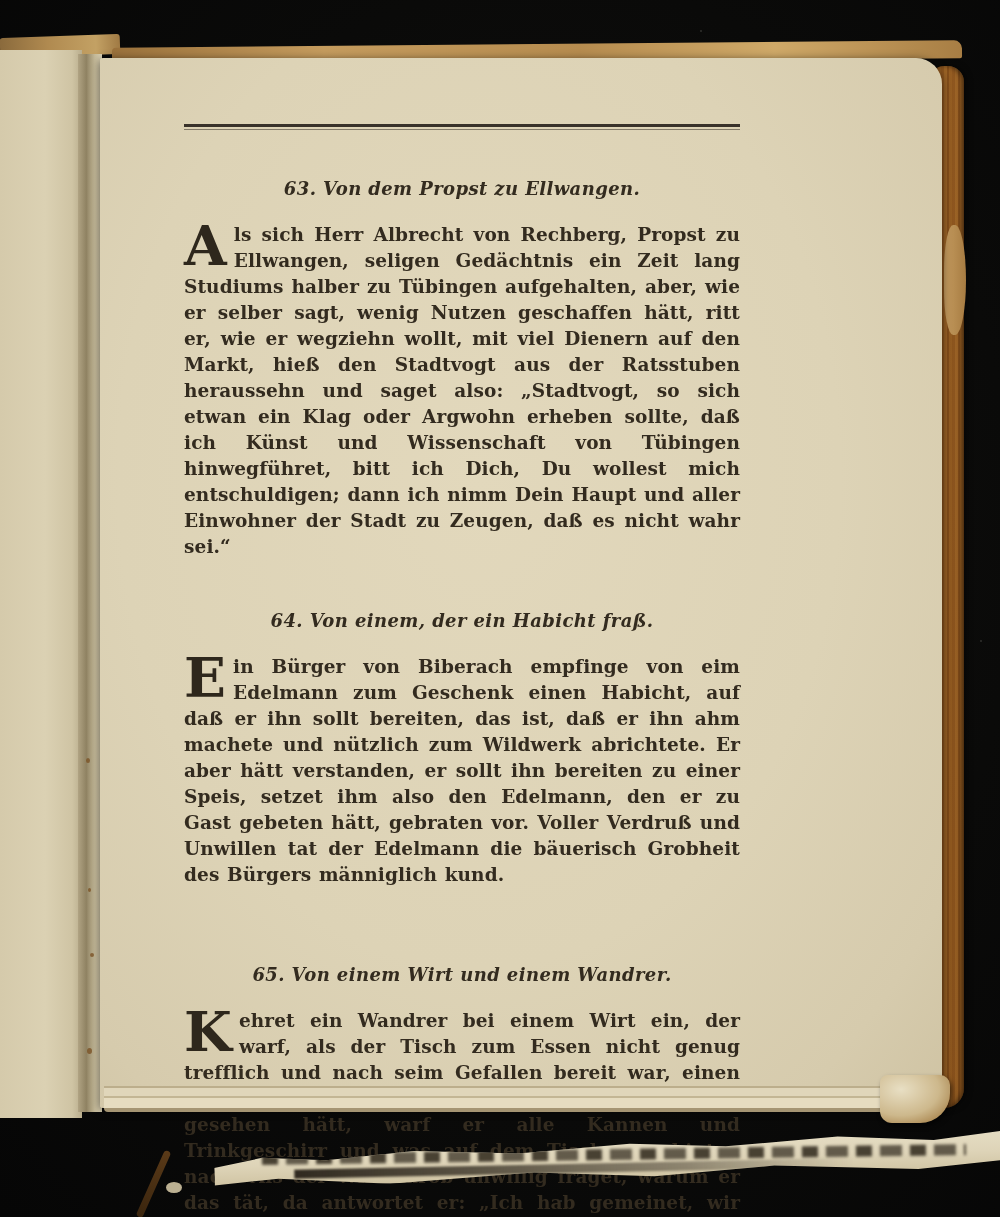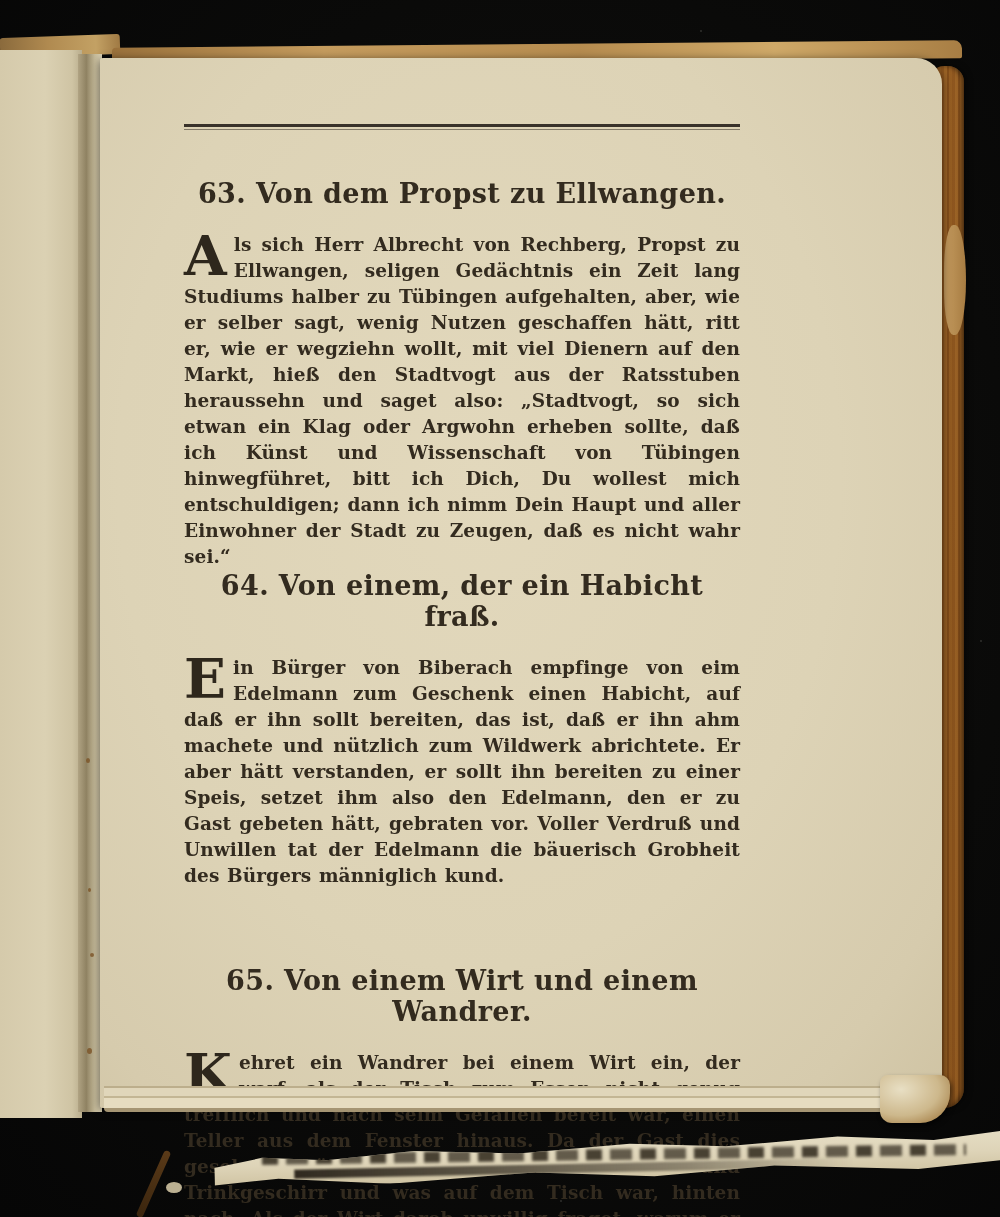--- a/index.html
+++ b/index.html
@@ -111,25 +111,26 @@
     position:absolute;left:84px;top:66px;width:556px;
     color:#342c20;
   }
   .header-rule{
     height:7px;width:100%;
     background:
       linear-gradient(180deg,#39322a 0 3px,rgba(0,0,0,0) 3px 5px,rgba(57,50,42,.55) 5px 6px,rgba(0,0,0,0) 6px);
   }
   .section-heading{
     margin:0;text-align:center;
-    font-size:27px;font-weight:bold;letter-spacing:.4px;
+    font-size:18px;font-weight:bold;letter-spacing:.4px;
     color:#332b1f;
+    font-style:italic;
   }
   .h63{margin-top:47px;}
-  .h64{}
+  .h64{margin-top:50px;}
   .h65{margin-top:76px;}
   .para{
     margin:0;margin-top:23px;
     font-size:18.5px;line-height:26px;font-weight:bold;
     text-align:justify;letter-spacing:.1px;word-spacing:1px;
     color:#332b1f;
   }
   .drop-cap{
     float:left;
     font-size:55px;line-height:44px;

